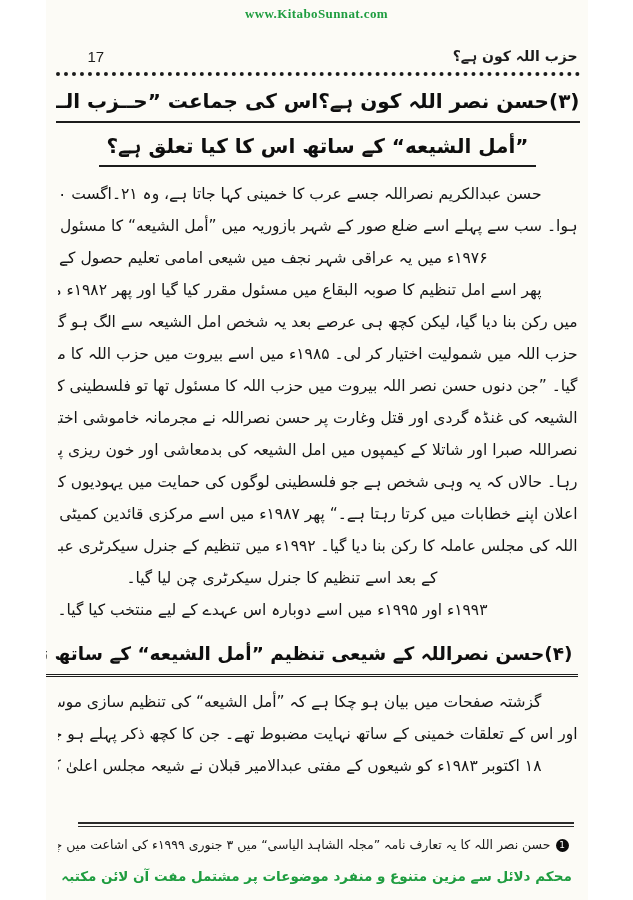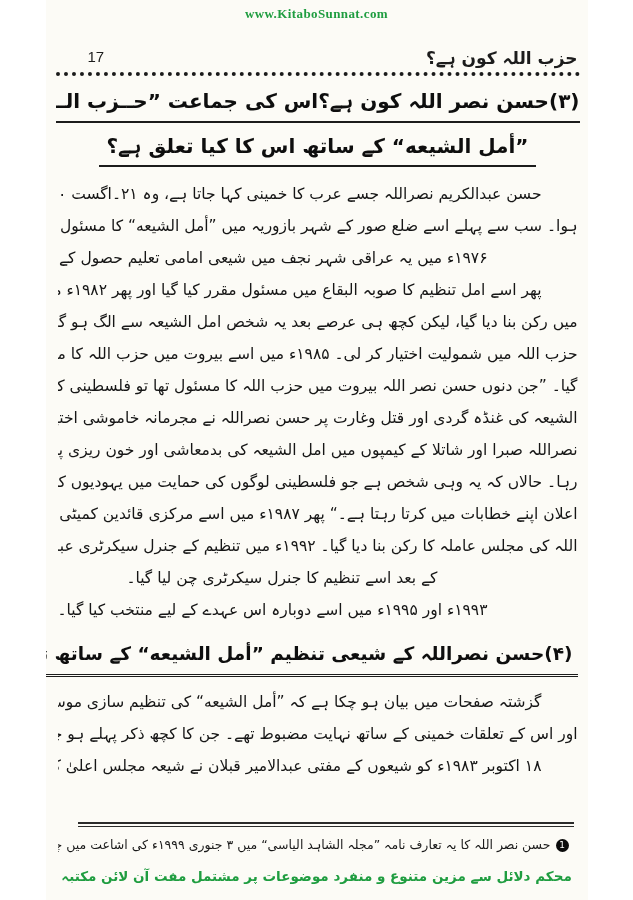--- a/index.html
+++ b/index.html
@@ -12,21 +12,21 @@
     position:absolute;top:6px;left:0;width:100%;text-align:center;
     color:#1f9d40;font-weight:bold;font-size:13px;letter-spacing:.4px;
     font-family:"Liberation Serif",serif;
   }
   .pageno{
     position:absolute;top:48px;left:42px;font-size:15px;color:#1c1c1c;
     font-family:"Liberation Sans",sans-serif;
   }
   .runtitle{
     position:absolute;top:48px;right:10px;direction:rtl;
-    font-size:17px;font-weight:bold;color:#1c1c1c;
+    font-size:14px;font-weight:bold;color:#1c1c1c;
   }
   .dotrule{
     position:absolute;top:72px;left:10px;right:8px;height:0;
     border-top:4px dotted #1b1b1b;
   }
   .h1{
     position:absolute;top:84px;left:10px;right:8px;direction:rtl;
     font-weight:bold;color:#0e0e0e;
   }
   .h1 .l1{

